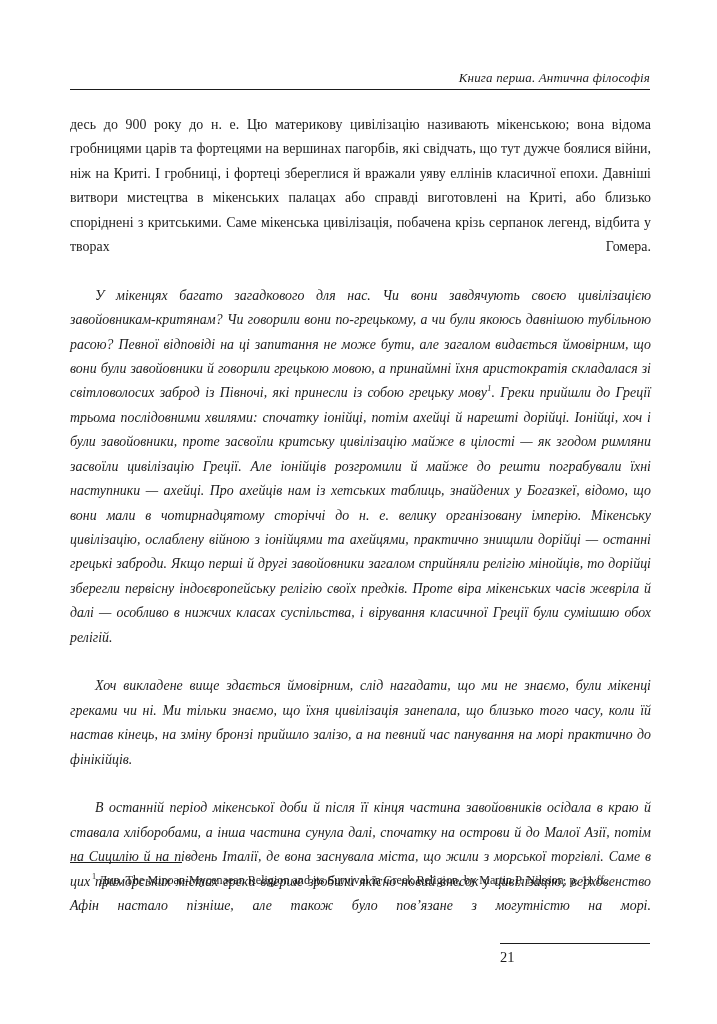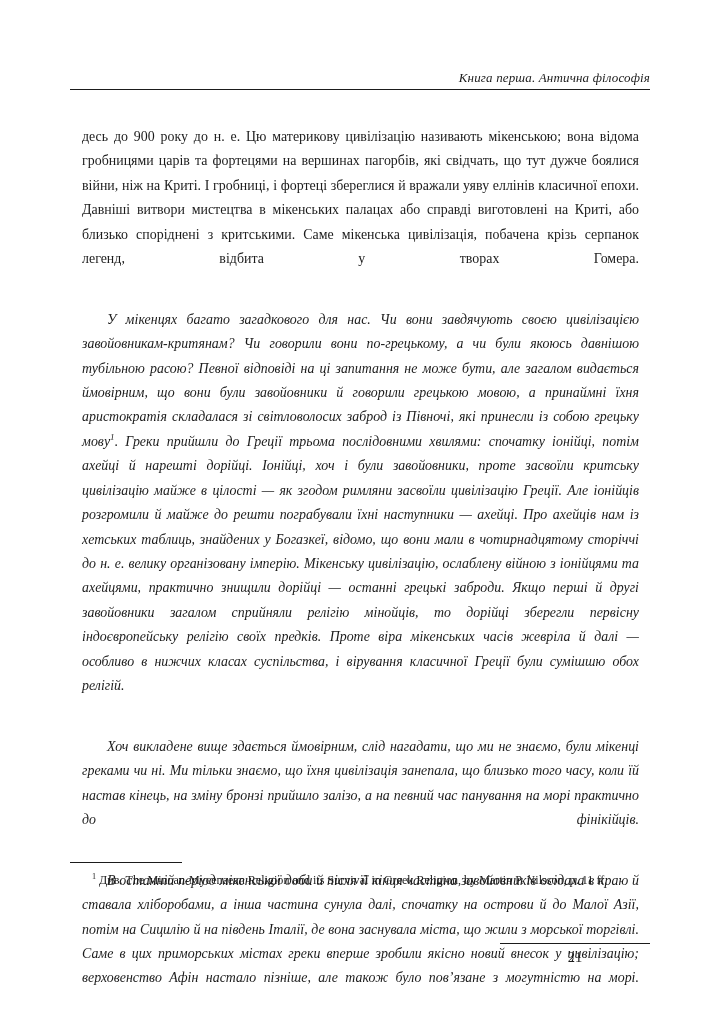--- a/index.html
+++ b/index.html
@@ -48,21 +48,21 @@
 
   
   .body-col {
     position: absolute;
     left: 70px;
     top: 113px;
     width: 581px;
   }
 
   .para {
-    margin: 12px;
+    margin: 0;
     text-align: justify;
     text-justify: inter-word;
     font-size: 13.9px;
     line-height: 24.4px;
     letter-spacing: 0.02px;
     word-spacing: 0.1px;
     color: #1b1b1b;
     -webkit-hyphens: none;
     hyphens: none;
   }
@@ -133,21 +133,21 @@
   }
 
   .footer-rule {
     border-top: 1.1px solid #1b1b1b;
     width: 100%;
     height: 0;
     margin-bottom: 4px;
   }
 
   .page-number {
-    text-align: center;
+    text-align: left;
     font-size: 14.5px;
     line-height: 18px;
     color: #1b1b1b;
   }
 </style>
 </head>
 <body>
 
 <div class="page">
 

